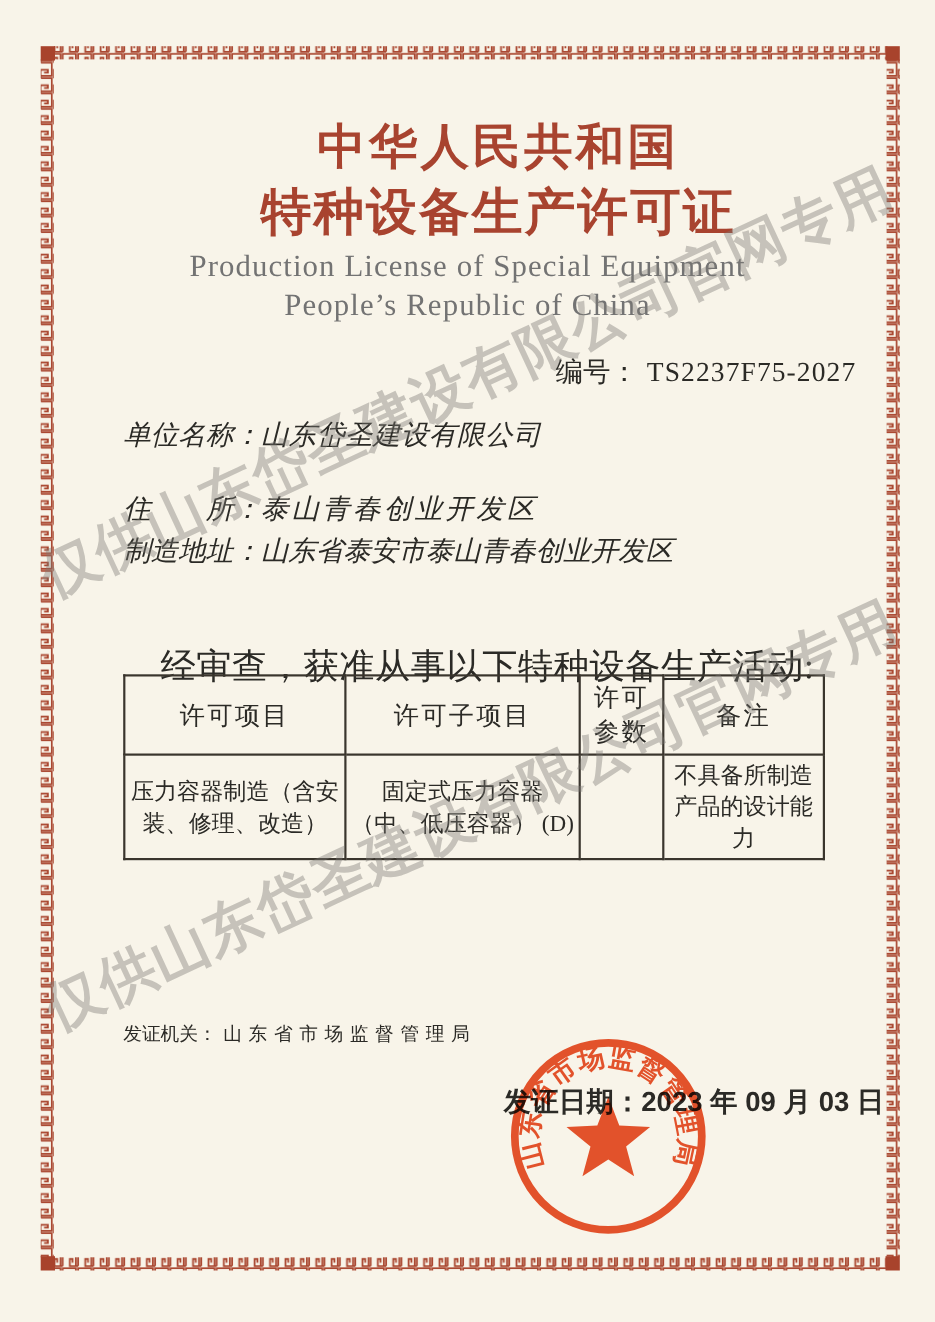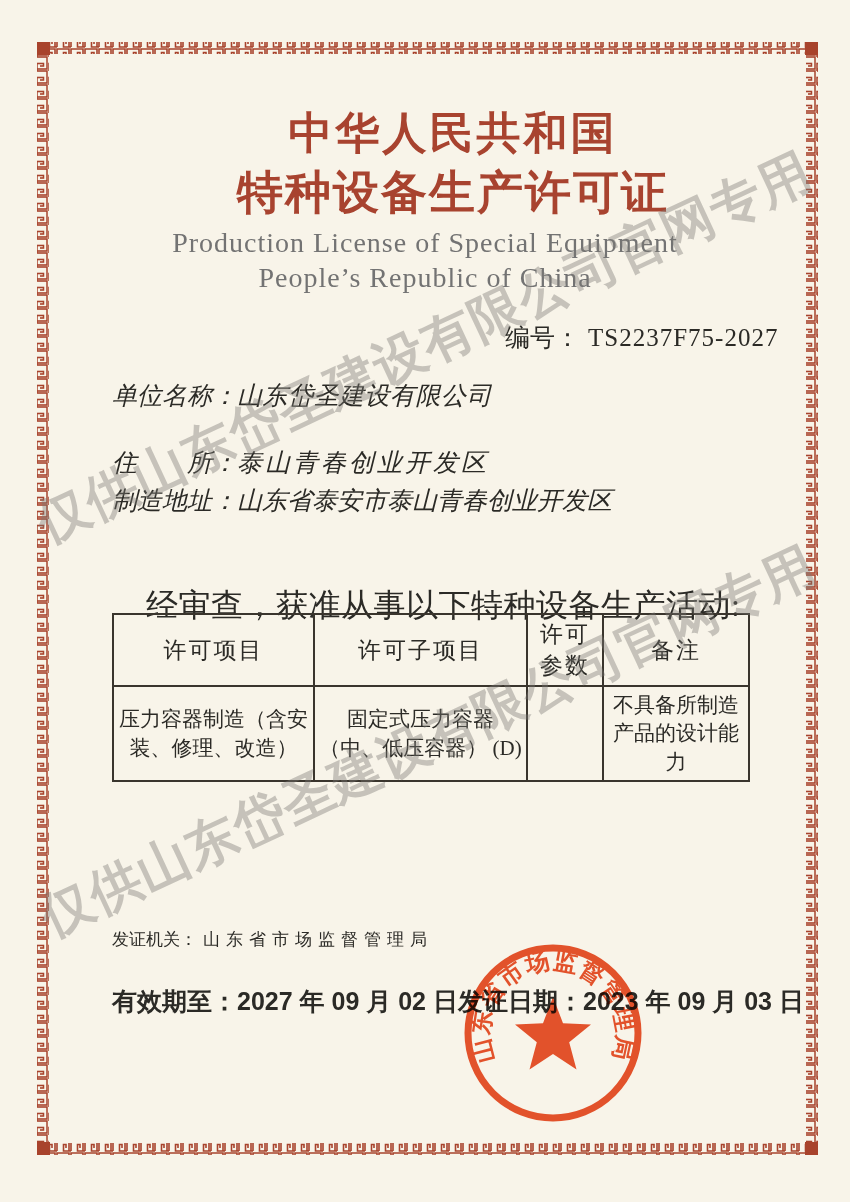--- a/index.html
+++ b/index.html
@@ -108,23 +108,20 @@
       <td></td>
       <td>不具备所制造产品的设计能力</td>
     </tr>
   </tbody>
     </table>
 
   <div class="abs content issuer">
     <span class="lbl">发证机关：</span><span class="val">山东省市场监督管理局</span>
   </div>
 
-  <div class="abs content dateline d1">
-    <span class="lbl">有效期至：</span><span class="val">2027 年 09 月 02 日</span>
-  </div>
   <div class="abs content dateline d2">
     <span class="lbl">发证日期：</span><span class="val">2023 年 09 月 03 日</span>
   </div>
 
   <div class="abs wm wm1">仅供山东岱圣建设有限公司官网专用</div>
   <div class="abs wm wm2">仅供山东岱圣建设有限公司官网专用</div>
 
   <svg class="abs stamp" width="204" height="204" viewBox="0 0 204 204">
     <defs>
       <path id="sealArc" d="M 44,129 A 64,64 0 1 1 160,129" fill="none"></path>

